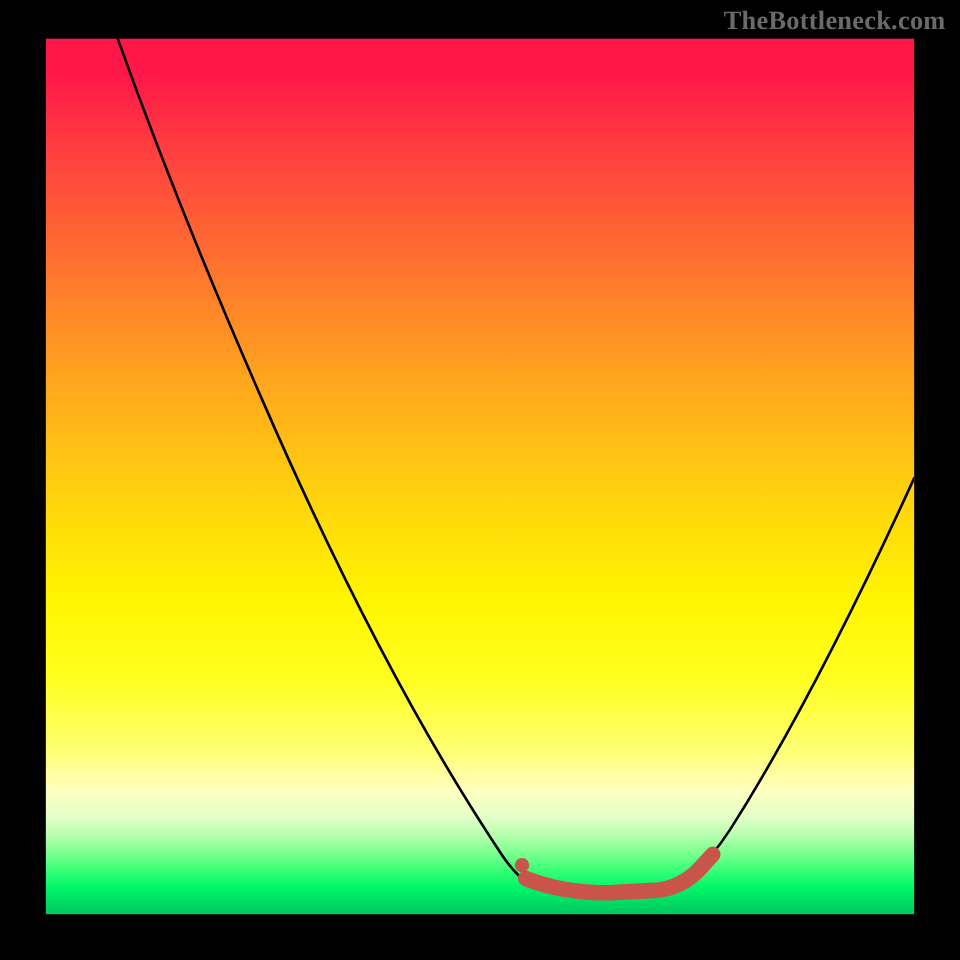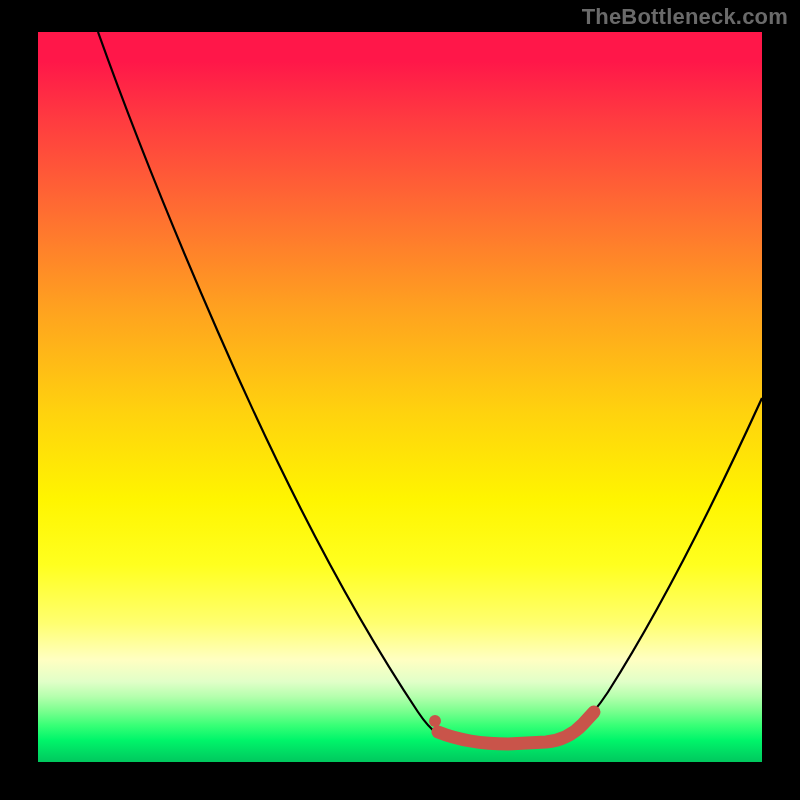--- a/index.html
+++ b/index.html
@@ -12,21 +12,21 @@
   }
   .container {
     position: relative;
     width: 800px;
     height: 800px;
   }
   .watermark {
     position: absolute;
     top: 4px;
     right: 12px;
-    font-family: Liberation Sans, sans-serif;
+    font-family: Liberation Serif, serif;
     font-size: 22px;
     font-weight: 600;
     color: #6a6a6a;
     letter-spacing: 0.2px;
     z-index: 10;
   }
   .plot-area {
     position: absolute;
     left: 38px;
     top: 32px;

